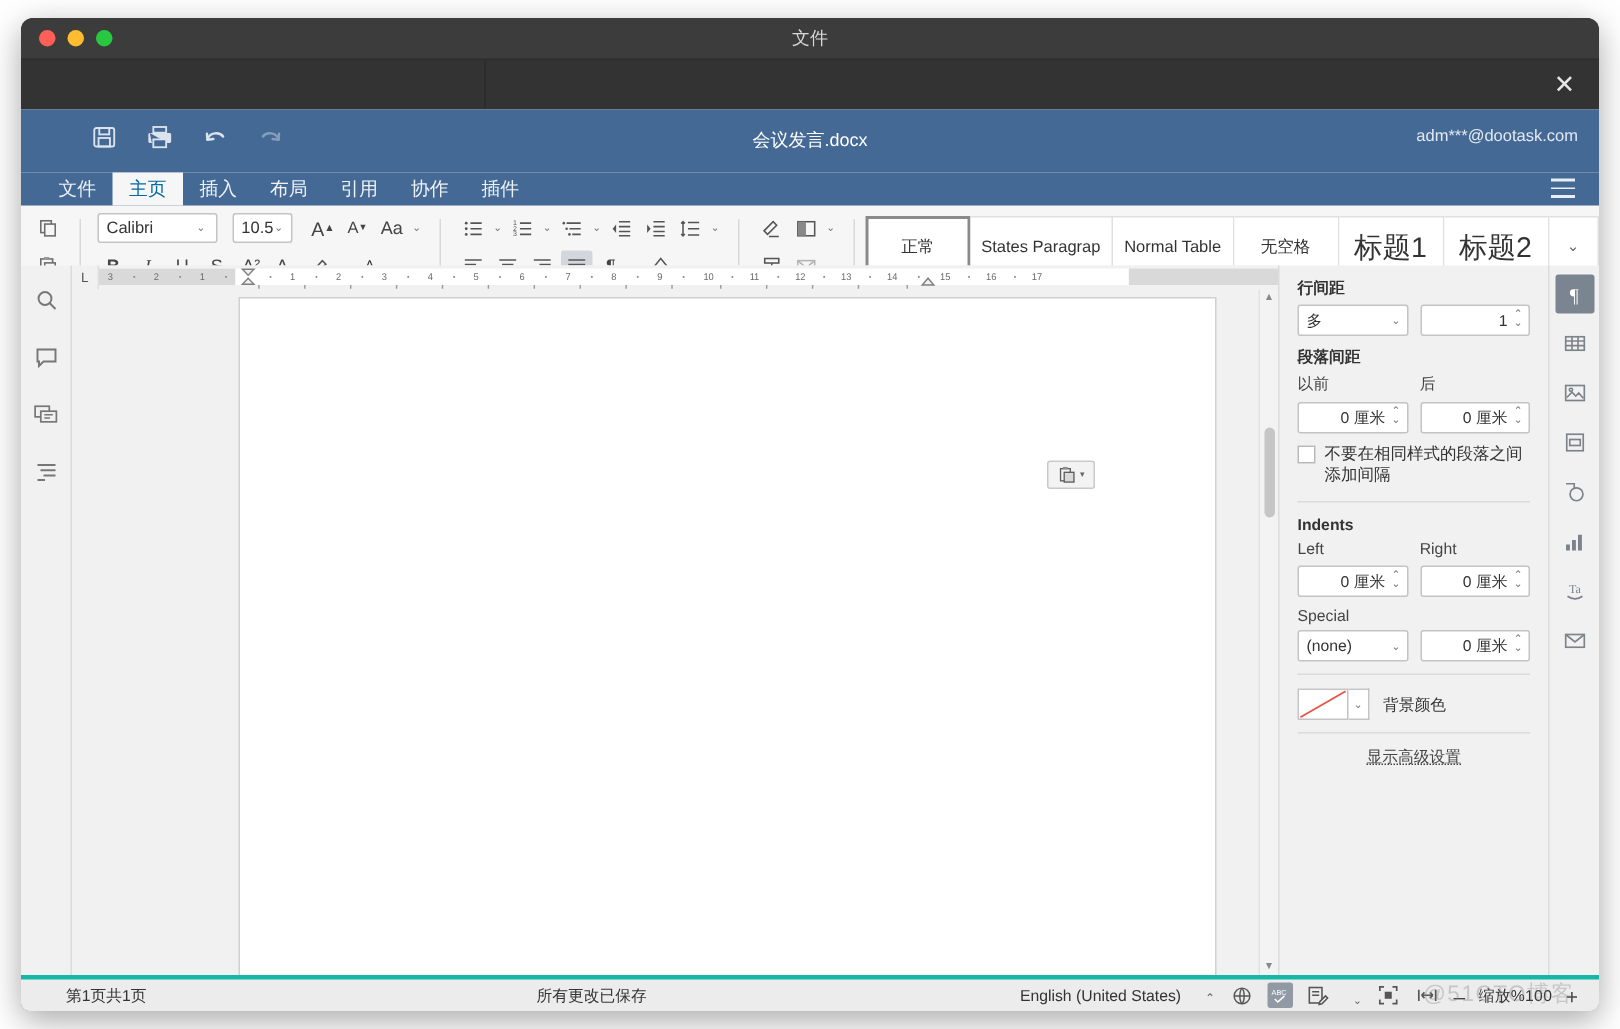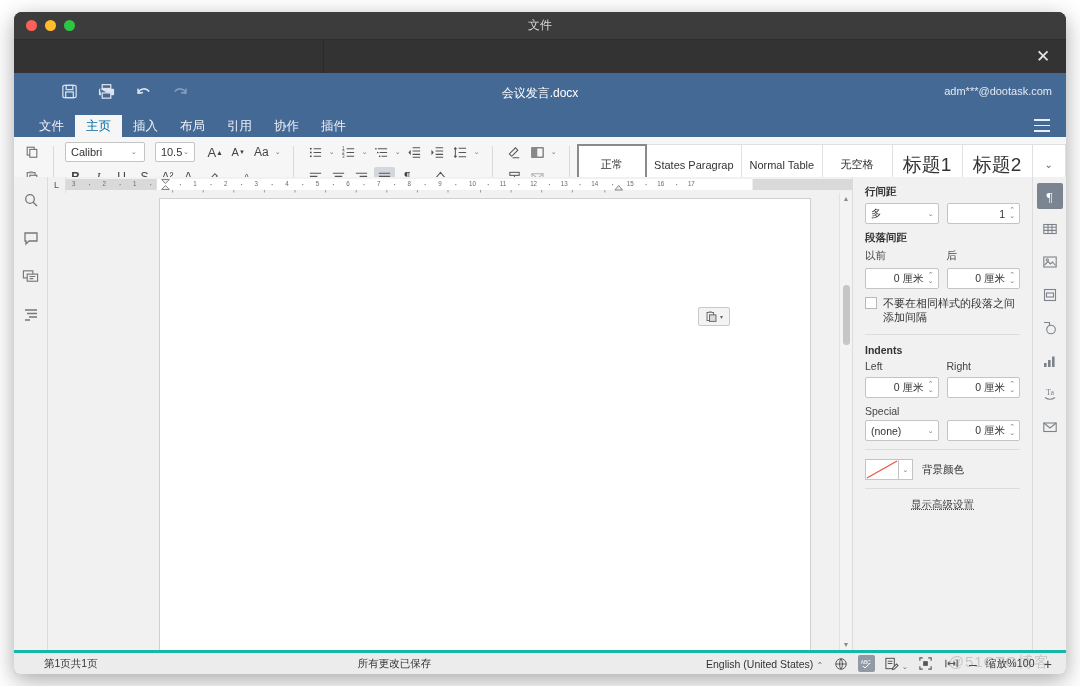--- a/index.html
+++ b/index.html
@@ -218,21 +218,21 @@
 
   
   .statusbar {
     position: absolute; left: 0; right: 0; bottom: 0; height: 24px;
     background: #ececec; border-top: 3px solid #14b8a6;
     display: flex; align-items: center; font-size: 10.5px; color: #333;
   }
   .sb-pages { margin-left: 30px; }
   .sb-saved { margin-left: 260px; }
   .sb-right { margin-left: auto; display: flex; align-items: center; gap: 9px; padding-right: 14px; }
-  .sb-btn { display: flex; align-items: flex-end; gap: 3px; cursor: pointer; }
+  .sb-btn { display: flex; align-items: flex-end; gap: 16px; cursor: pointer; }
   .sb-ico { width: 17px; height: 17px; display: flex; align-items: center; justify-content: center; cursor: pointer; }
   .sb-ico.shade { background: #9099a4; color: #fff; border-radius: 2px; font-size: 8px; }
   .sb-zoom { letter-spacing: .2px; }
   .sb-plus { font-size: 14px; color: #444; cursor: pointer; }
   .sb-minus { font-size: 14px; color: #444; cursor: pointer; }
 
   .watermark {
     position: absolute; right: 16px; bottom: 2px;
     font-size: 15px; color: rgba(130,130,130,.35); letter-spacing: 1px; pointer-events: none;
   }

